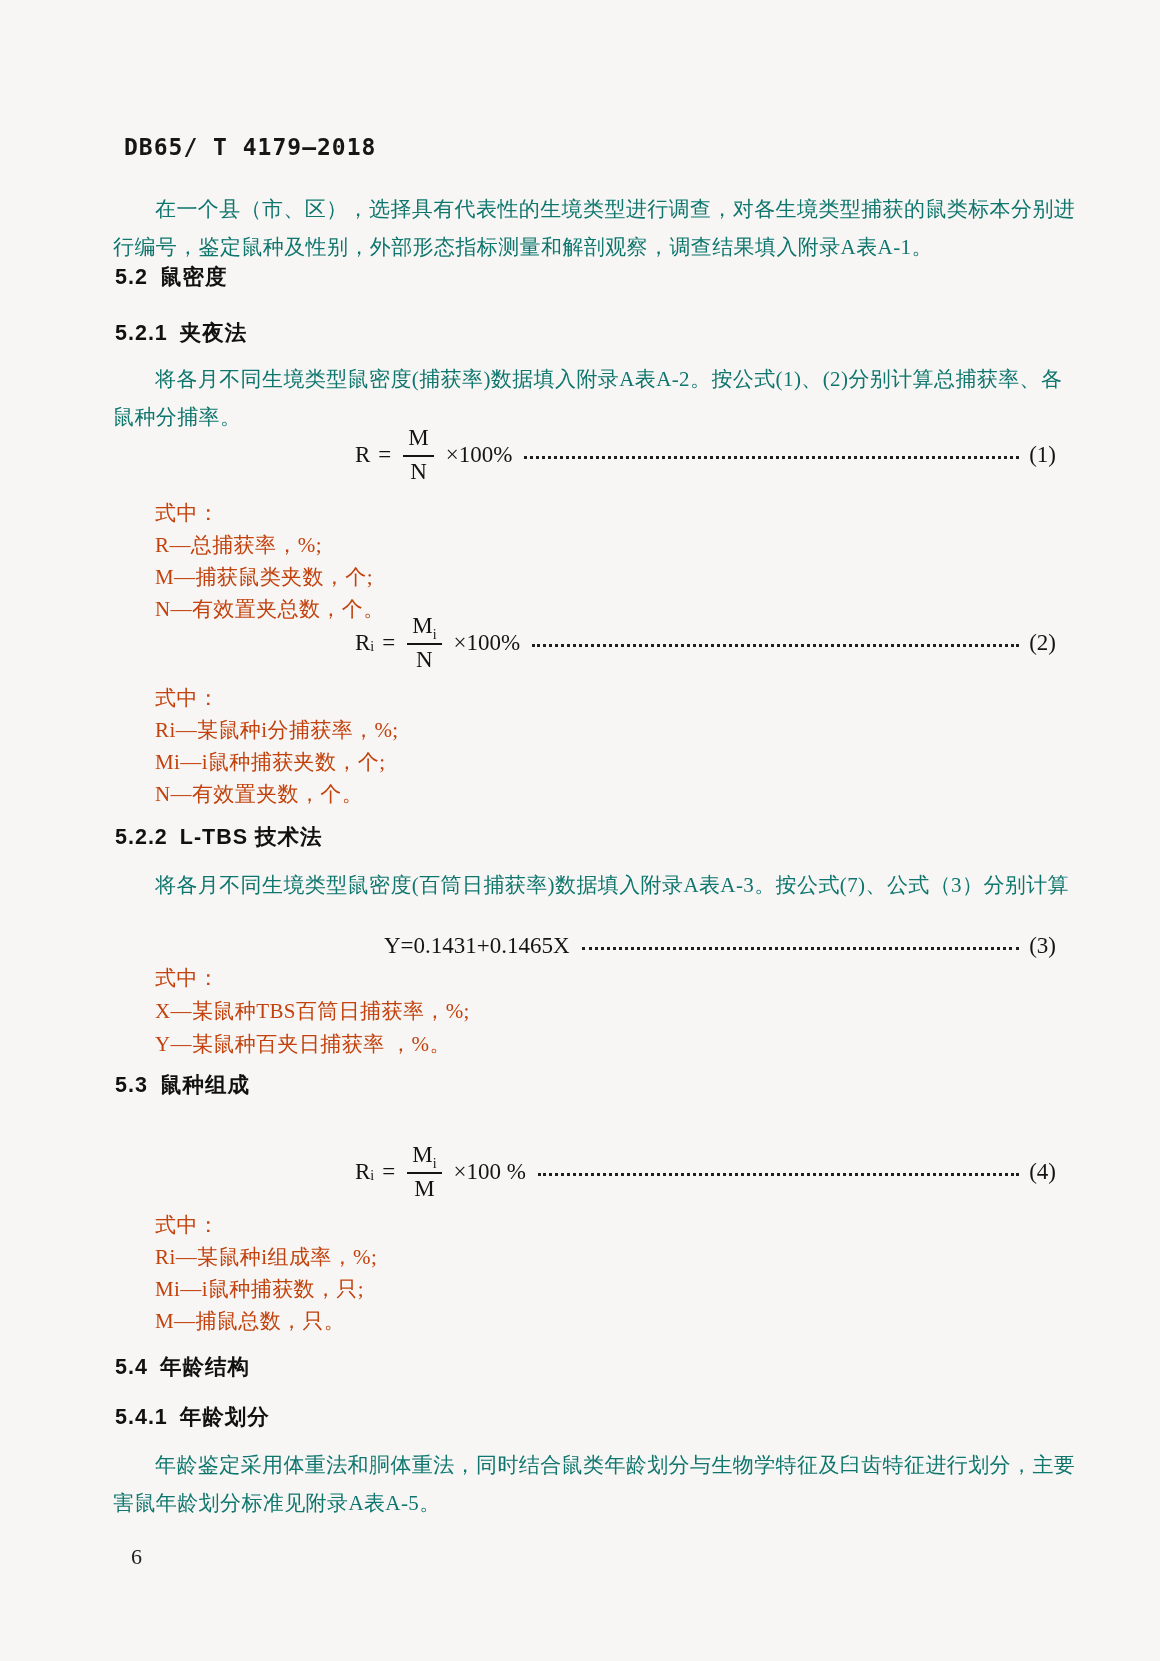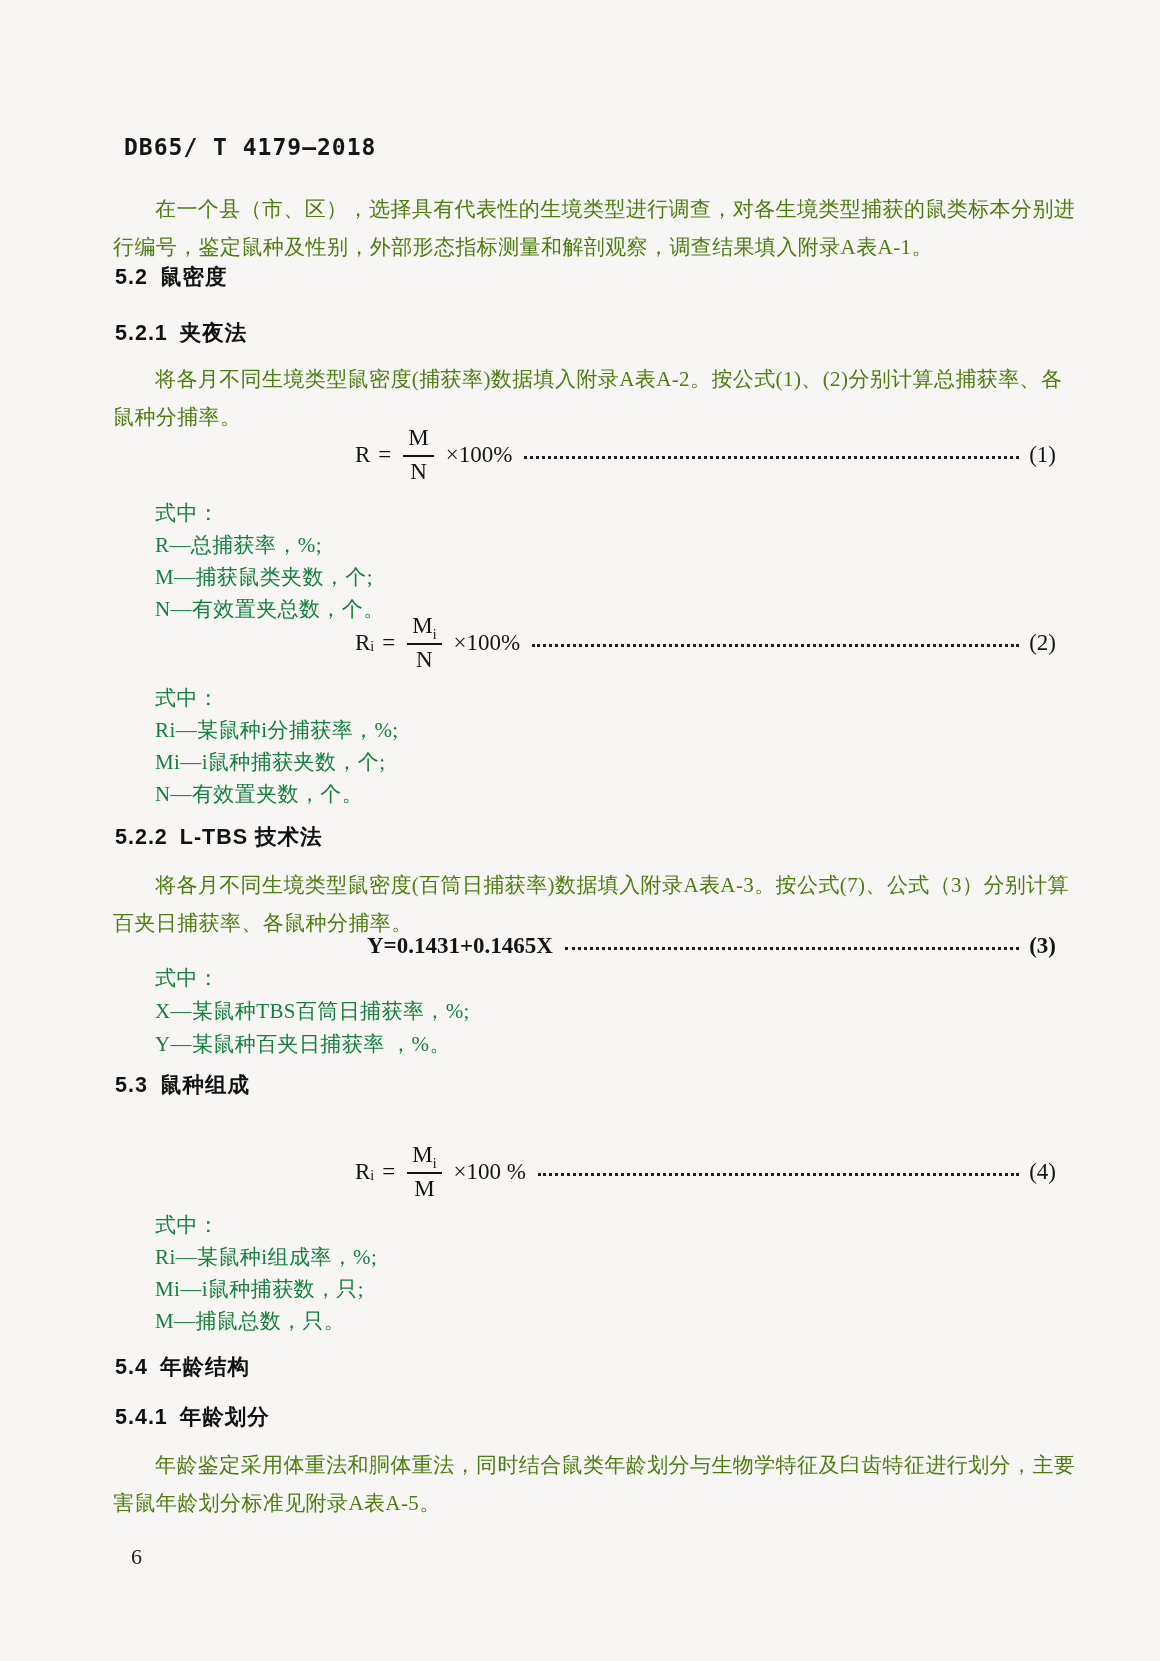--- a/index.html
+++ b/index.html
@@ -12,43 +12,43 @@
     overflow:hidden;
   }
   .abs{position:absolute;}
   .doc-header{
     left:124px;top:134px;
     font-family:"DejaVu Sans Mono","Liberation Sans",sans-serif;
     font-size:23px;font-weight:600;letter-spacing:1px;color:#161616;
   }
   .para{
     left:113px;width:940px;
-    font-size:21px;line-height:38px;color:#4d7c0f;
+    font-size:21px;line-height:38px;color:#0f766e;
     letter-spacing:0.4px;
   }
   .para .line{white-space:nowrap;}
   .para .indent{text-indent:42px;}
   .heading{
     left:115px;
     font-family:"Liberation Sans","DejaVu Sans",sans-serif;
     font-size:21.5px;font-weight:bold;color:#111;
     letter-spacing:1px;
   }
   .heading .htitle{margin-left:12px;}
   .deflist{
     left:155px;width:820px;
-    font-size:21px;color:#15803d;letter-spacing:0.4px;
+    font-size:21px;color:#c2410c;letter-spacing:0.4px;
   }
   .deflist .defline{height:32px;line-height:30px;white-space:nowrap;}
   .formula-row{
     left:355px;right:104px;
     display:flex;align-items:center;
     font-size:23px;color:#141414;
   }
-  .formula-row.f3{left:367px;font-weight:bold;}
+  .formula-row.f3{left:384px;}
   .expr{display:inline-flex;align-items:center;white-space:nowrap;}
   .expr sub{font-size:14px;line-height:1;transform:translateY(4px);}
   .eq{margin:0 8px;}
   .frac{display:inline-flex;flex-direction:column;align-items:center;margin:0 4px;}
   .fnum{border-bottom:2px solid #141414;padding:0 5px 1px 5px;line-height:1.2;}
   .fden{padding:1px 5px 0 5px;line-height:1.2;}
   .mult{margin-left:8px;}
   .leader{
     flex:1;height:0;align-self:center;
     border-bottom:3.5px dotted #1f1f1f;
@@ -128,21 +128,20 @@
     <div class="defline">Mi—i鼠种捕获夹数，个;</div>
     <div class="defline">N—有效置夹数，个。</div>
   </div>
 
   <div class="abs heading" style="top:822px">
     <span>5.2.2</span><span class="htitle">L-TBS 技术法</span>
   </div>
 
   <div class="abs para" style="top:866px">
     <div class="line indent">将各月不同生境类型鼠密度(百筒日捕获率)数据填入附录A表A-3。按公式(7)、公式（3）分别计算</div>
-    <div class="line">百夹日捕获率、各鼠种分捕率。</div>
   </div>
 
   <div class="abs formula-row f3" style="top:930px;height:32px">
     <span class="expr">Y=0.1431+0.1465X</span>
     <span class="leader"></span>
     <span class="fnumber">(3)</span>
   </div>
 
   <div class="abs deflist" style="top:963px">
     <div class="defline" style="height:33px">式中：</div>

